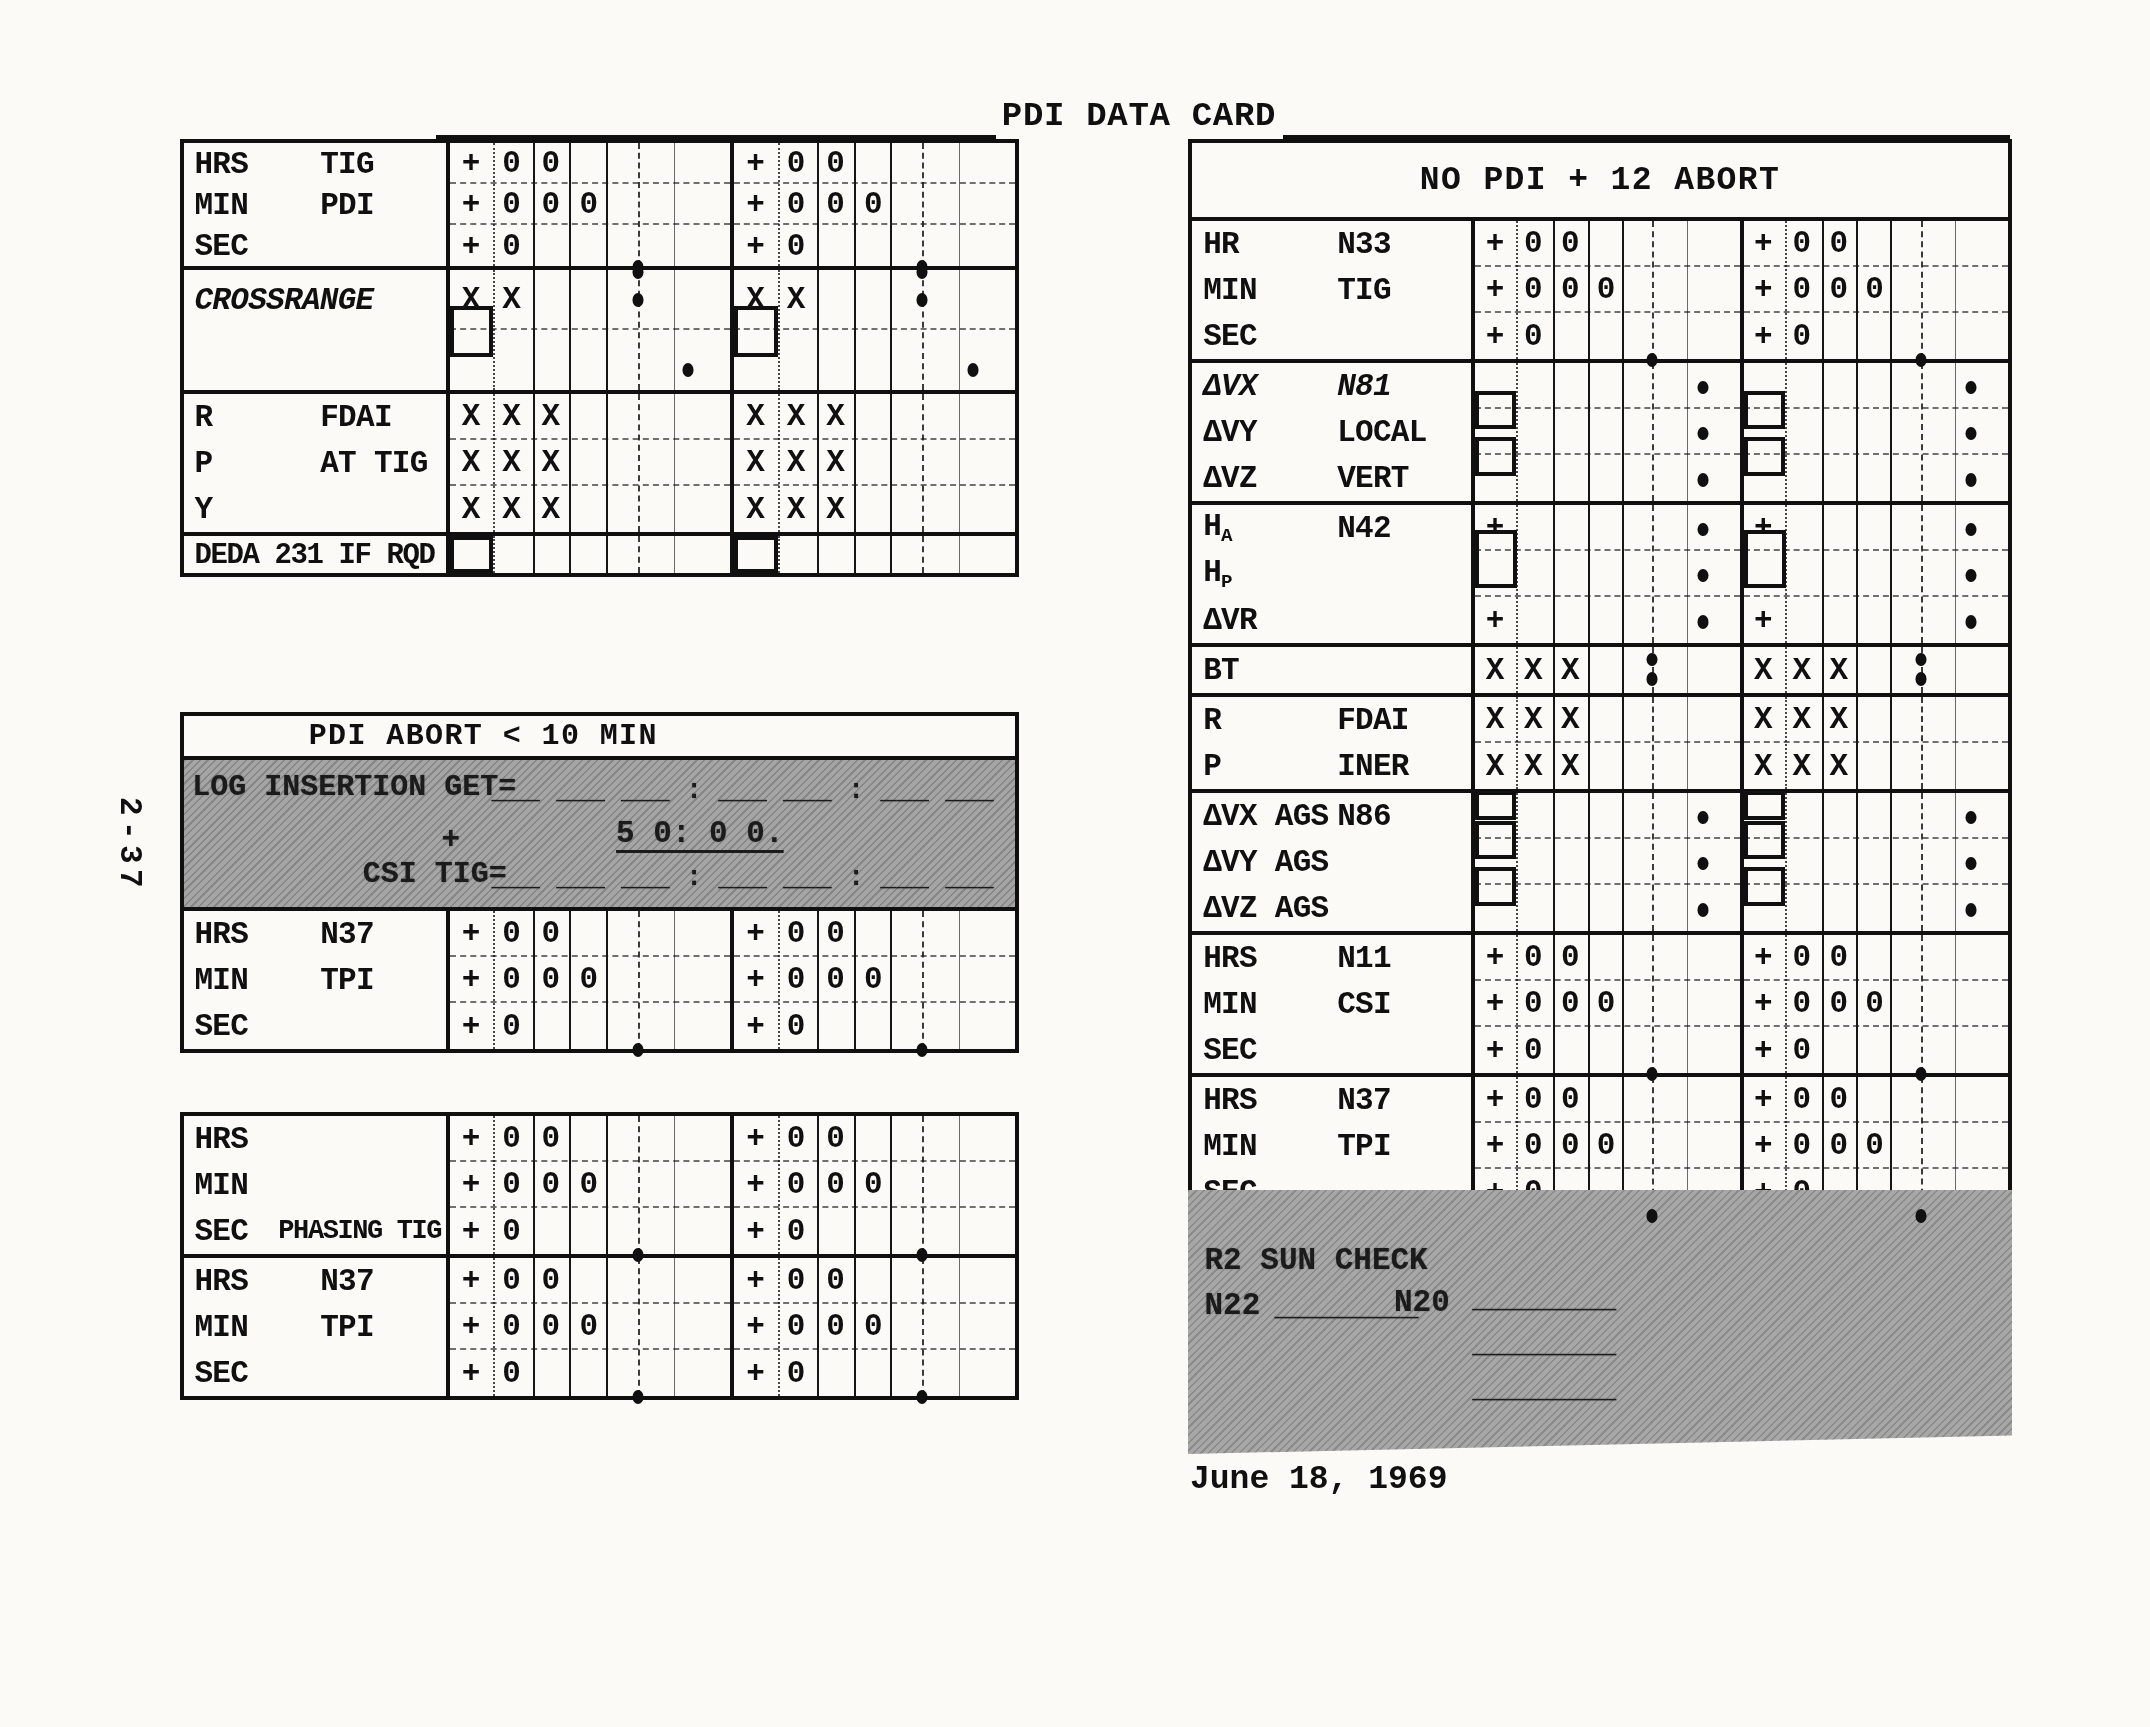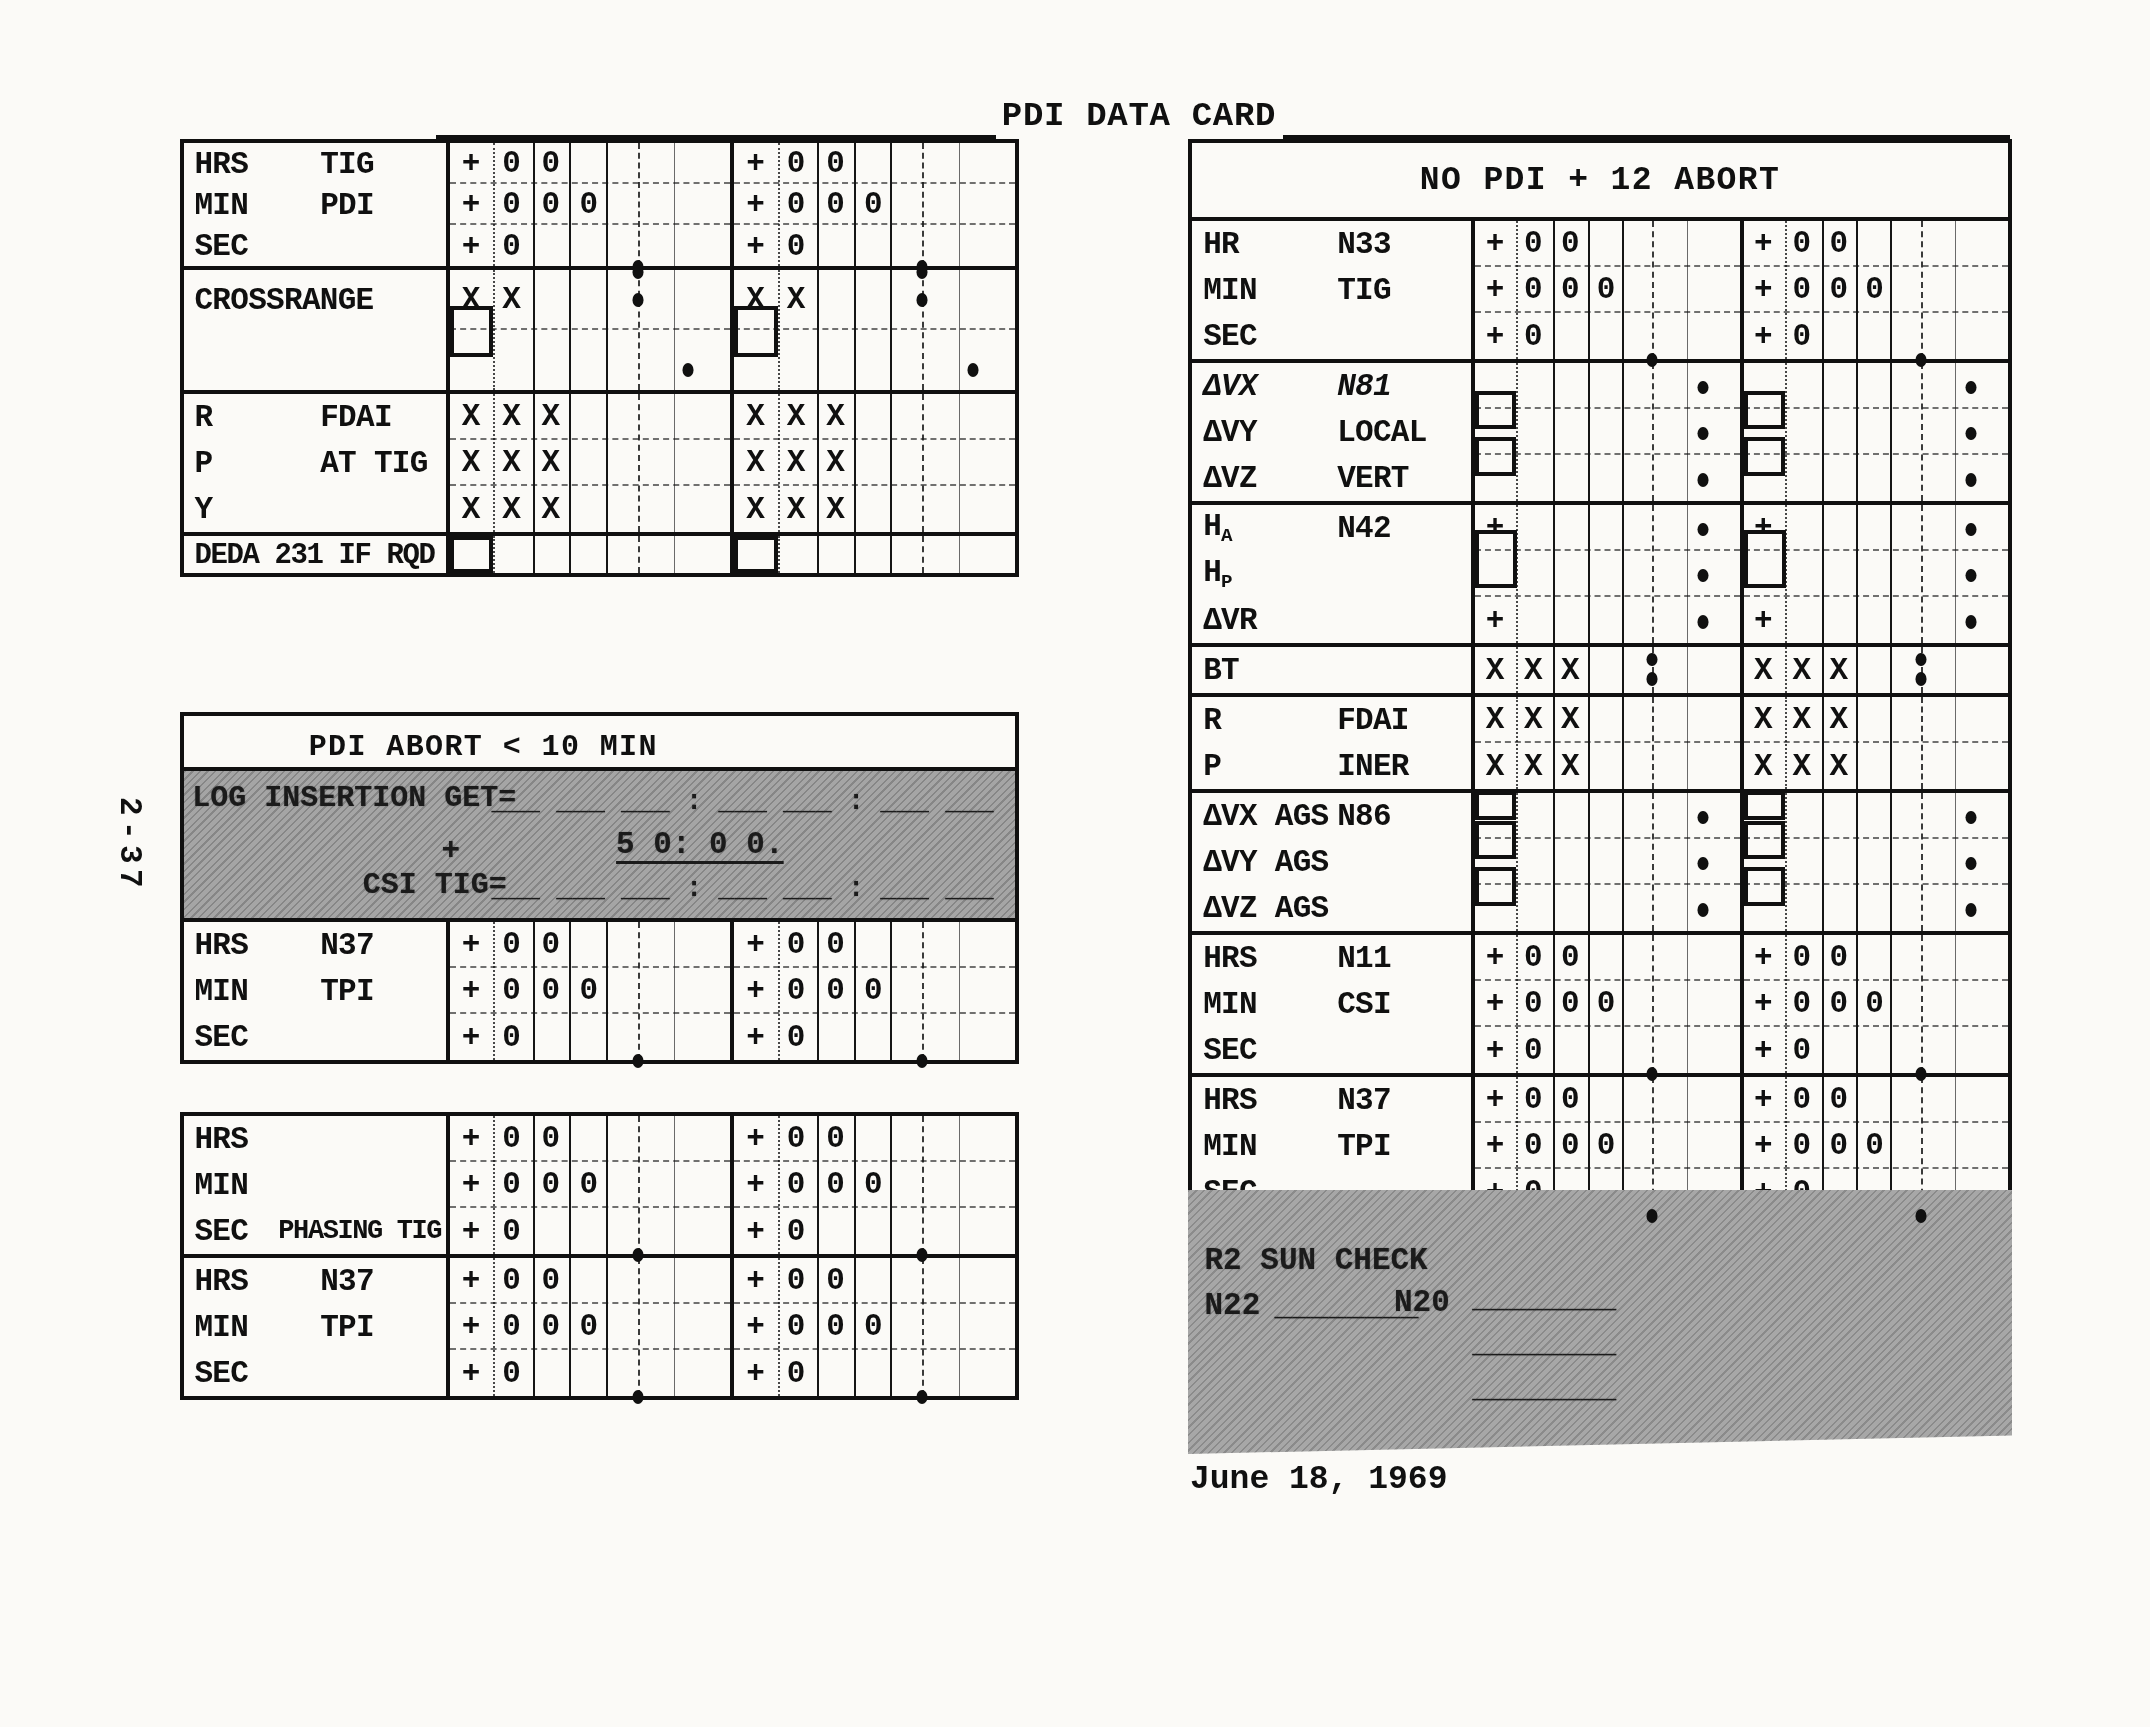--- a/index.html
+++ b/index.html
@@ -136,21 +136,21 @@
               <div class="drow" style="height: 41px;">
                 <span class="cell" style="left: 7.5%;">+</span>
                 <span class="cell" style="left: 22%;">0</span>
                 <span class="dot" style="left: 67%; bottom: -7.5px;"></span>
               </div>
             </div>
           </div>
         </div>
         <div class="group">
           <div class="labels" style="width: 32%;">
-            <div class="lrow" style="height: 60px;">
+            <div class="lrow" style="height: 60px; font-style: italic;">
               <span class="lab">CROSSRANGE</span>
             </div>
           </div>
           <div class="blocks">
             <div class="block">
               <div class="vl dd" style="left: 15.5%;"></div>
               <div class="vl s" style="left: 29.5%;"></div>
               <div class="vl s" style="left: 42.5%;"></div>
               <div class="vl s" style="left: 55.5%;"></div>
               <div class="vl d" style="left: 67%;"></div>
@@ -275,21 +275,21 @@
               <div class="vl d" style="left: 67%;"></div>
               <div class="vl f" style="left: 80%;"></div>
               <div class="drow" style="height: 37px;">
                 <div class="bx" style="left: 0%; width: 15.5%; top: 0%; height: 100%;"></div>
               </div>
             </div>
           </div>
         </div>
       </div>
       <div class="tbl" style="left: 180px; top: 712px; width: 839px;">
-        <div class="titlerow shift small" style="height: 44px; margin-top: 11px;">
+        <div class="titlerow shift small" style="height: 44px;">
           <span>PDI ABORT &lt; 10 MIN</span>
         </div>
         <div class="shadedfill" style="height: 151px;">
           <span class="f-label1">LOG INSERTION GET=</span>
           <span class="f-blanks1">___ ___ ___ : ___ ___ : ___ ___</span>
           <span class="f-plus">+</span>
           <span class="f-value">5 0: 0 0.</span>
           <span class="f-label2">CSI TIG=</span>
           <span class="f-blanks2">___ ___ ___ : ___ ___ : ___ ___</span>
         </div>

